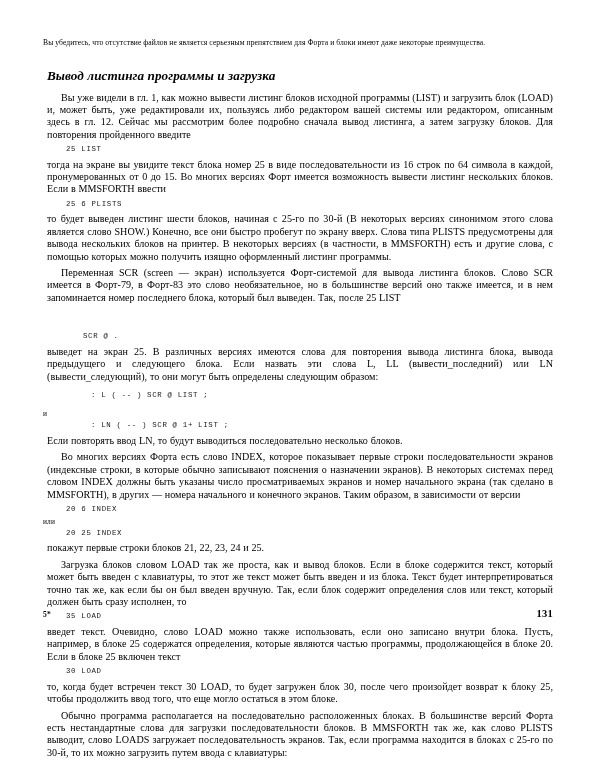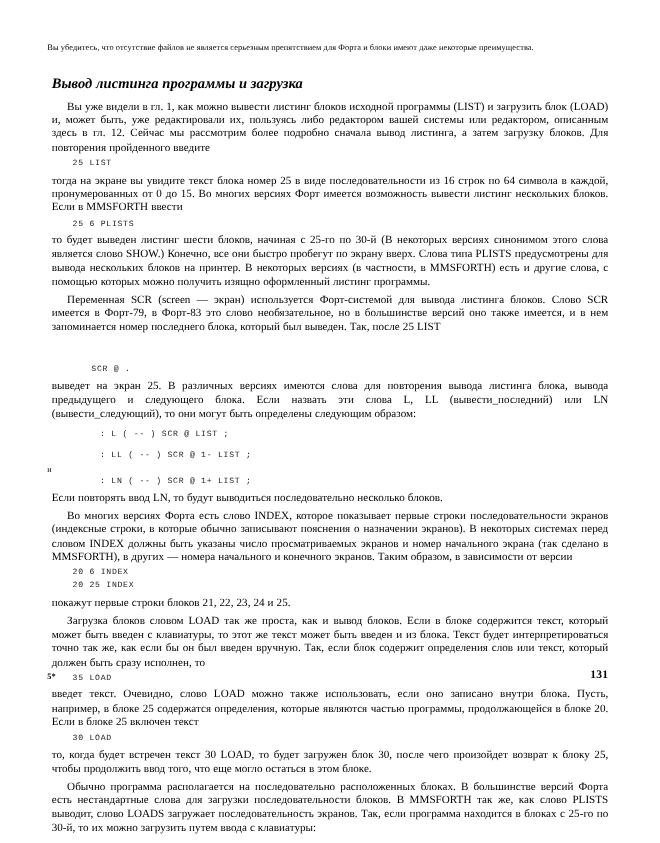--- a/index.html
+++ b/index.html
@@ -134,28 +134,28 @@
 
     <p class="body">то будет выведен листинг шести блоков, начиная с 25-го по 30-й (В некоторых версиях синонимом этого слова является слово SHOW.) Конечно, все они быстро пробегут по экрану вверх. Слова типа PLISTS предусмотрены для вывода нескольких блоков на принтер. В некоторых версиях (в частности, в MMSFORTH) есть и другие слова, с помощью которых можно получить изящно оформленный листинг программы.</p>
 
     <p class="body indent">Переменная SCR (screen — экран) используется Форт-системой для вывода листинга блоков. Слово SCR имеется в Форт-79, в Форт-83 это слово необязательное, но в большинстве версий оно также имеется, и в нем запоминается номер последнего блока, который был выведен. Так, после 25 LIST</p>
     <div class="code i2">SCR @ .</div>
 
     <p class="body">выведет на экран 25. В различных версиях имеются слова для повторения вывода листинга блока, вывода предыдущего и следующего блока. Если назвать эти слова L, LL (вывести_последний) или LN (вывести_следующий), то они могут быть определены следующим образом:</p>
     <div class="gap-sm"></div>
     <div class="code i3">: L ( -- ) SCR @ LIST ;</div>
     <div class="gap-md"></div>
-    <div class="code i3">: LL ( -- ) SCR @ 1- LIST ;</div>
     <div class="connector">и</div>
     <div class="code i3">: LN ( -- ) SCR @ 1+ LIST ;</div>
 
     <p class="body">Если повторять ввод LN, то будут выводиться последовательно несколько блоков.</p>
 
     <p class="body indent">Во многих версиях Форта есть слово INDEX, которое показывает первые строки последовательности экранов (индексные строки, в которые обычно записывают пояснения о назначении экранов). В некоторых системах перед словом INDEX должны быть указаны число просматриваемых экранов и номер начального экрана (так сделано в MMSFORTH), в других — номера начального и конечного экранов. Таким образом, в зависимости от версии</p>
     <div class="code i1">20 6 INDEX</div>
+    <div class="connector">или</div>
     <div class="code i1">20 25 INDEX</div>
 
     <p class="body">покажут первые строки блоков 21, 22, 23, 24 и 25.</p>
 
     <p class="body indent">Загрузка блоков словом LOAD так же проста, как и вывод блоков. Если в блоке содержится текст, который может быть введен с клавиатуры, то этот же текст может быть введен и из блока. Текст будет интерпретироваться точно так же, как если бы он был введен вручную. Так, если блок содержит определения слов или текст, который должен быть сразу исполнен, то</p>
     <div class="code i1">35 LOAD</div>
 
     <p class="body">введет текст. Очевидно, слово LOAD можно также использовать, если оно записано внутри блока. Пусть, например, в блоке 25 содержатся определения, которые являются частью программы, продолжающейся в блоке 20. Если в блоке 25 включен текст</p>
     <div class="code i1">30 LOAD</div>
 

